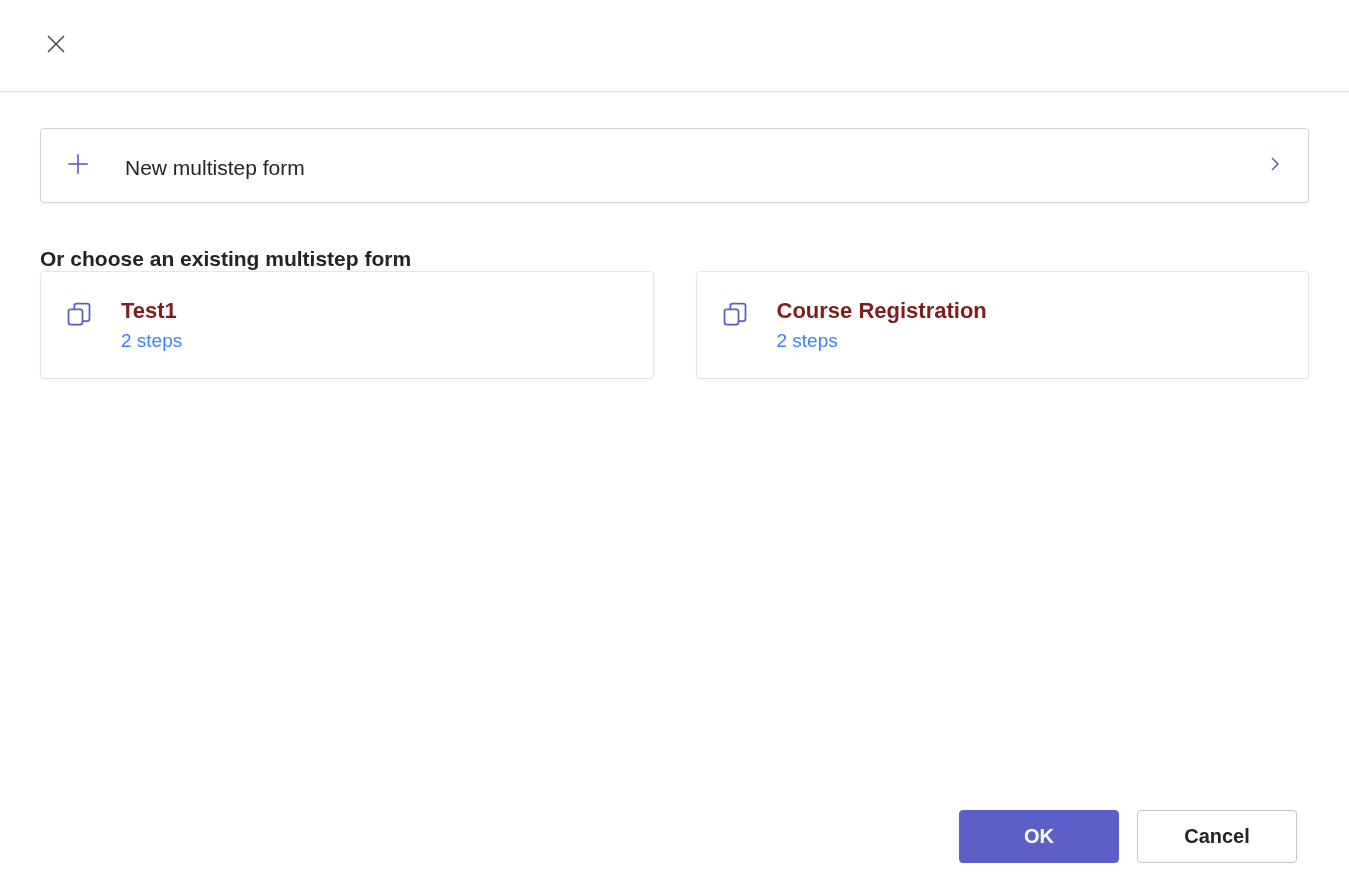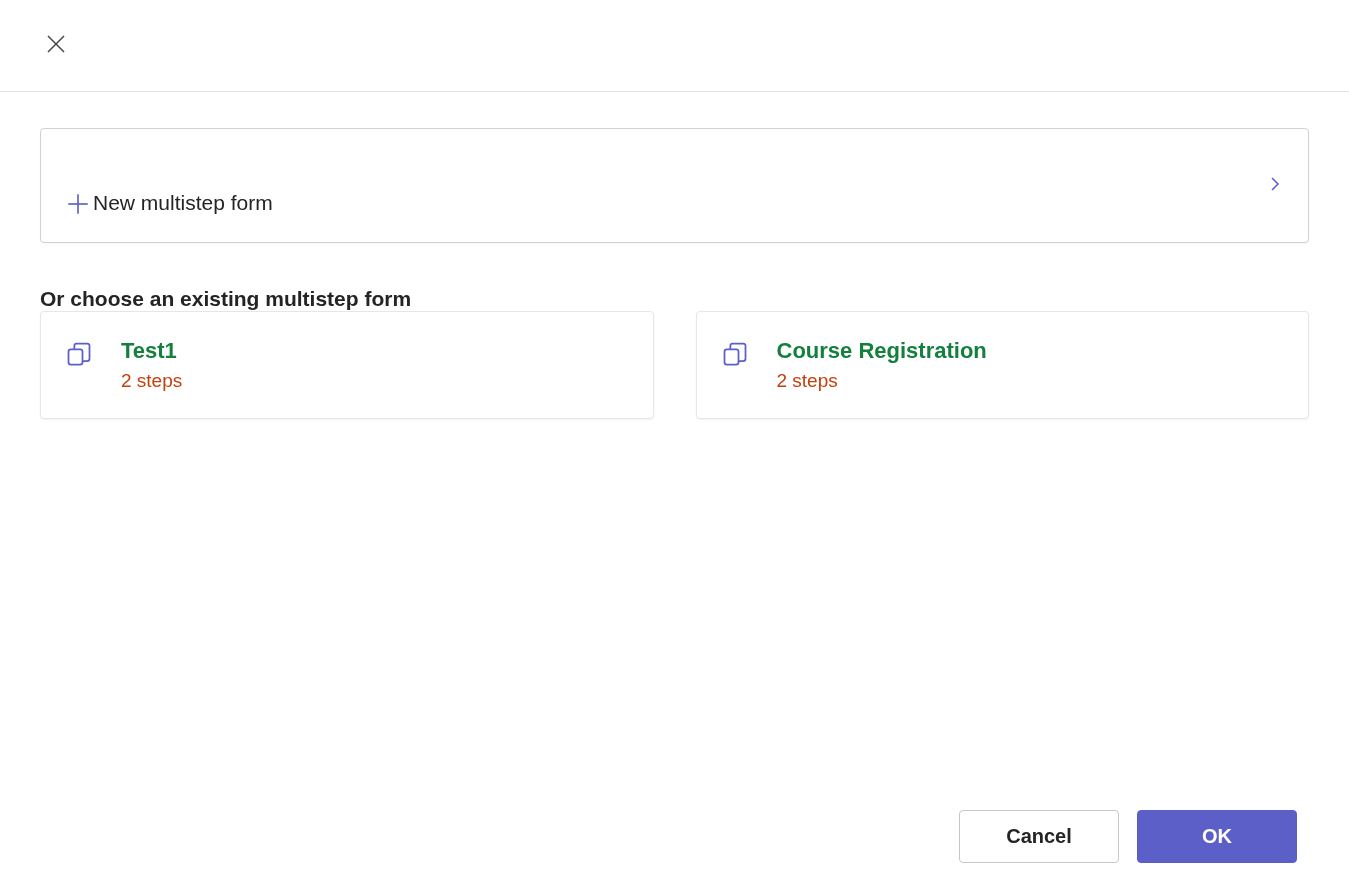--- a/index.html
+++ b/index.html
@@ -53,23 +53,22 @@
       padding: 22px 24px;
       border: 1px solid #d1d1d1;
       border-radius: 4px;
       background: #ffffff;
       cursor: pointer;
       text-align: left;
       box-shadow: 0 1px 2px rgba(0,0,0,0.04);
     }
     .new-form-left {
       display: flex;
-      align-items: flex-start;
-      gap: 2px;
-      margin-top: 40px;
+      align-items: flex-end;
+      gap: 34px;
     }
     .plus-icon svg {
       width: 26px;
       height: 26px;
       stroke: #5B5FC7;
       stroke-width: 1.5;
     }
     .new-form-label {
       font-size: 21px;
       font-weight: 400;
@@ -113,25 +112,25 @@
       margin-top: 2px;
     }
     .form-info {
       display: flex;
       flex-direction: column;
       gap: 6px;
     }
     .form-name {
       font-size: 22px;
       font-weight: 600;
-      color: #15803d;
+      color: #7f1d1d;
     }
     .form-steps {
       font-size: 19px;
-      color: #c2410c;
+      color: #3b82f6;
     }
     .dialog-footer {
       position: absolute;
       bottom: 28px;
       right: 52px;
       display: flex;
       gap: 18px;
     }
     .btn {
       padding: 14px 0;
@@ -213,15 +212,15 @@
       <div class="form-info">
         <div class="form-name">Course Registration</div>
         <div class="form-steps">2 steps</div>
       </div>
     </div>
 
   </div>
 </div>
 
 <div class="dialog-footer">
+  <button class="btn btn-primary">OK</button>
   <button class="btn btn-secondary">Cancel</button>
-  <button class="btn btn-primary">OK</button>
 </div>
 
 </body></html>

